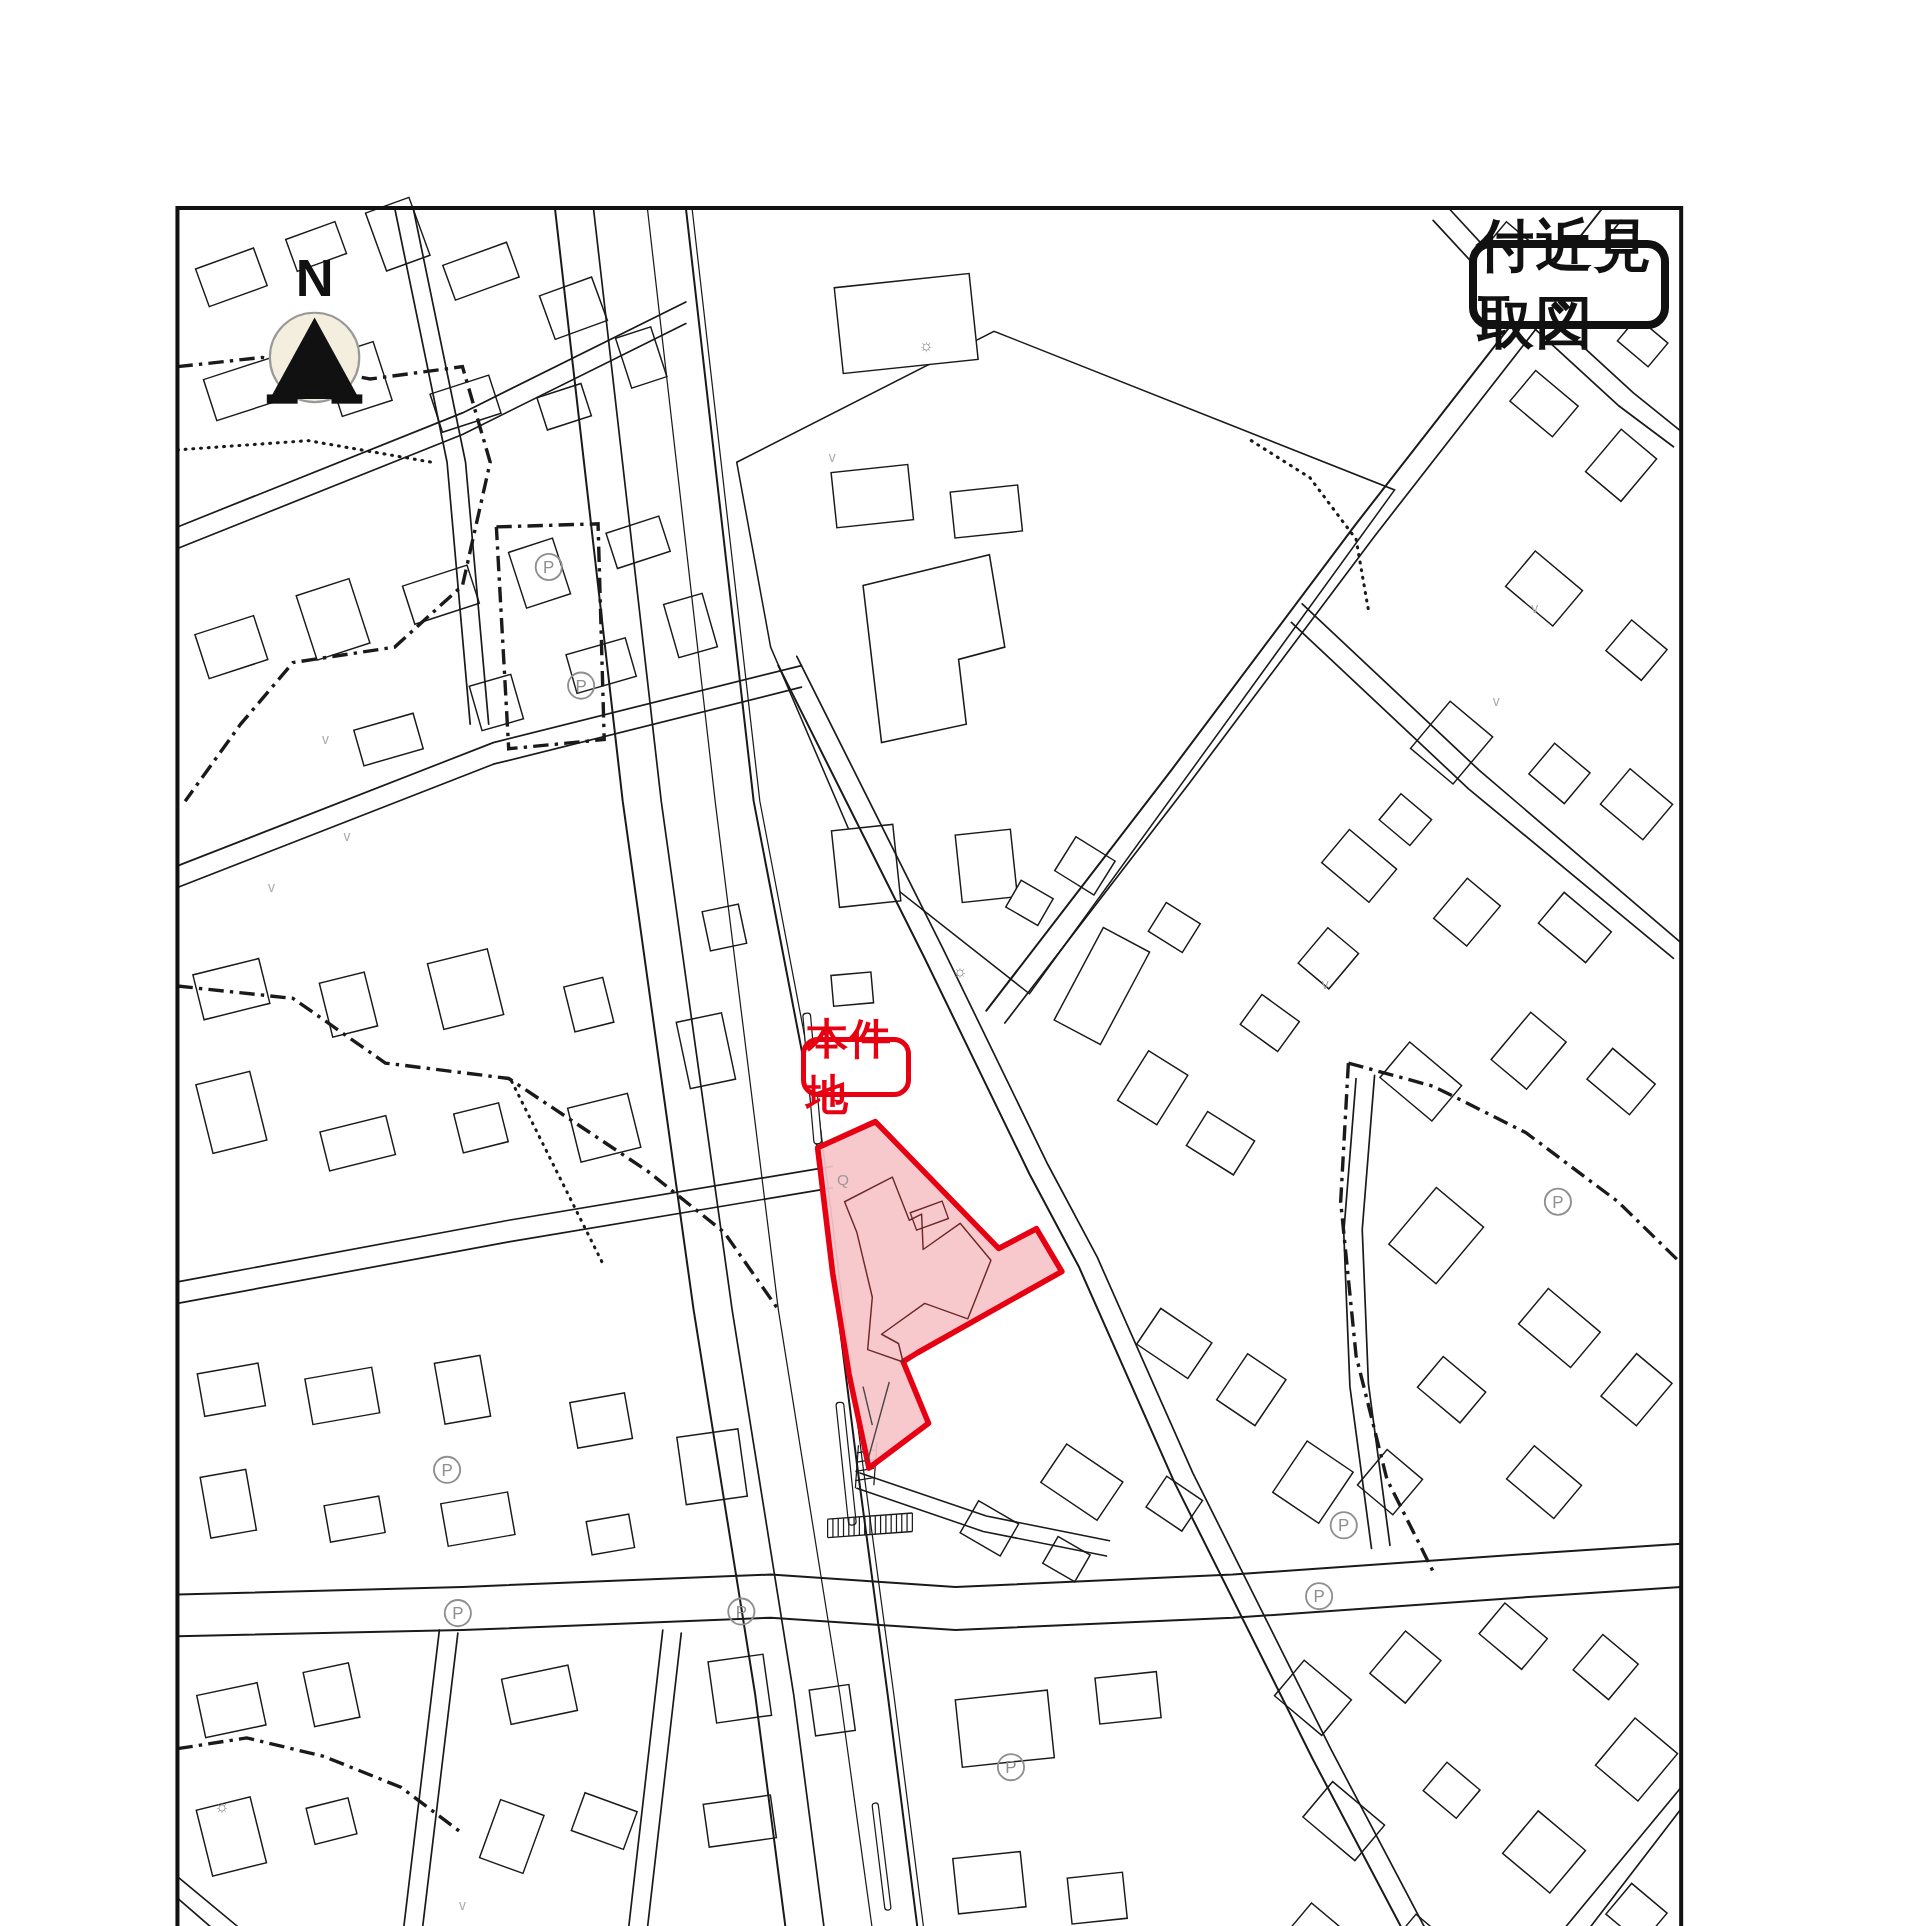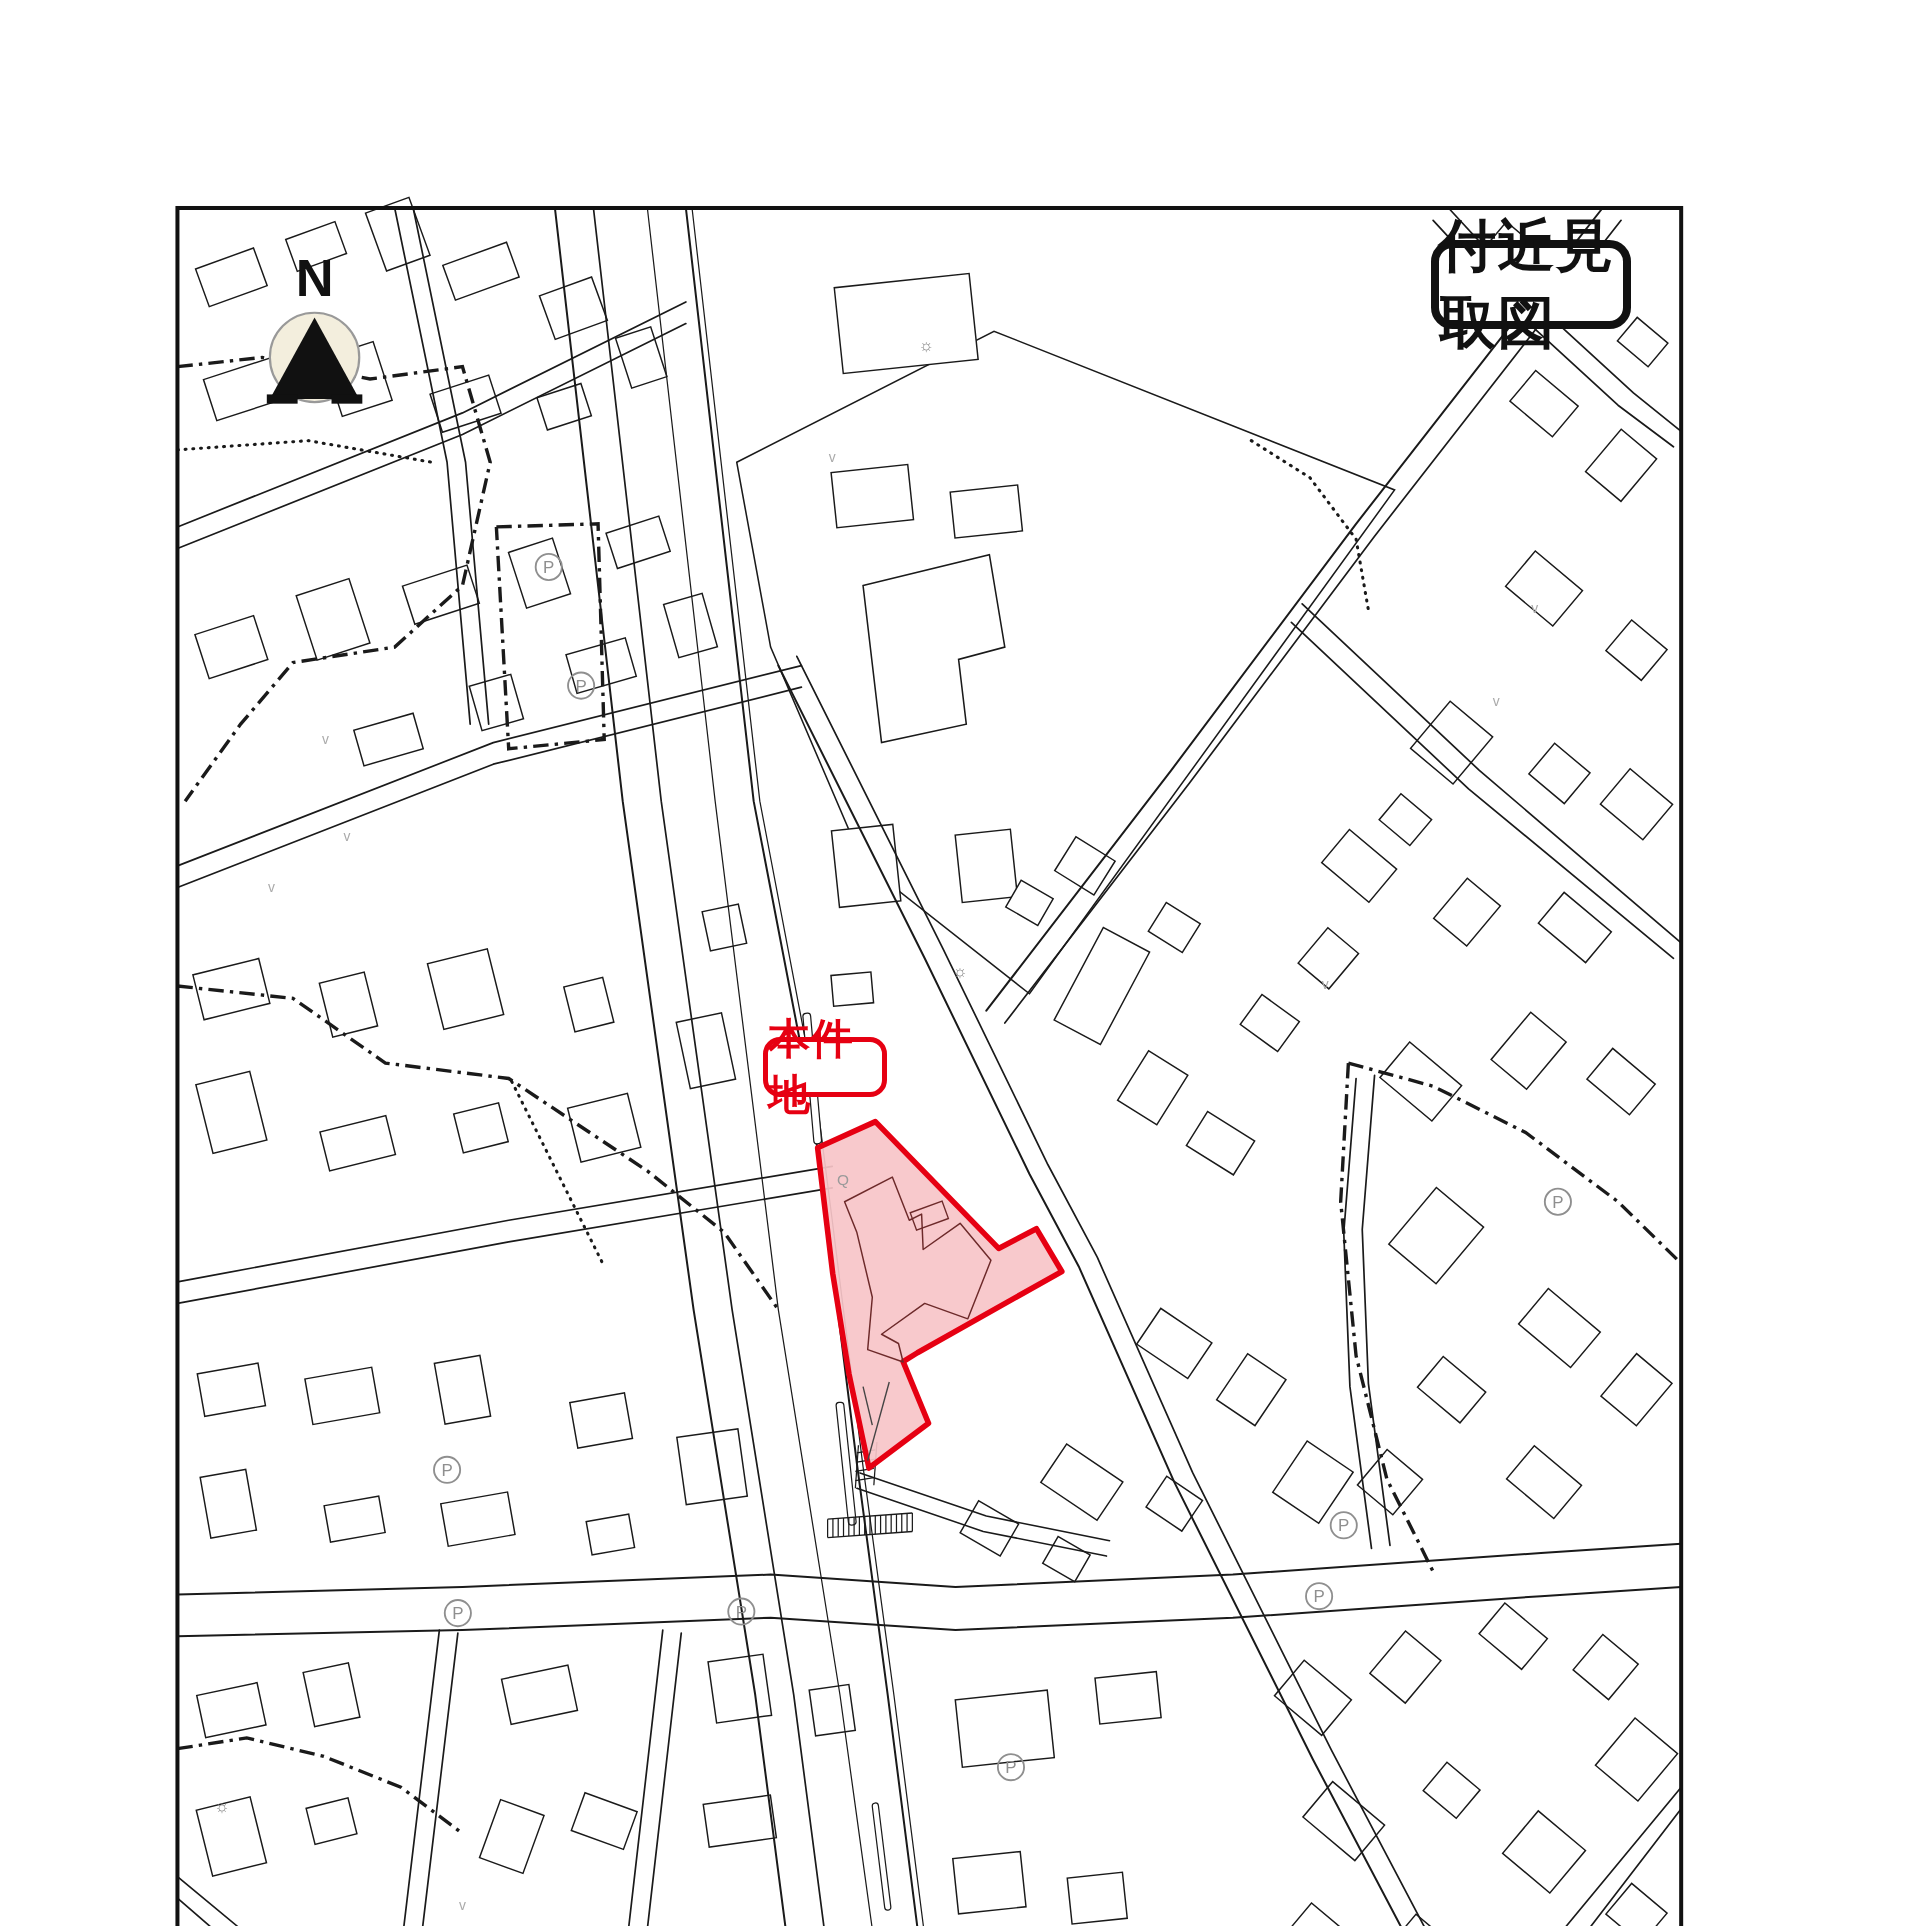--- a/index.html
+++ b/index.html
@@ -1,23 +1,23 @@
 <!DOCTYPE html>
 <html style="font-size:6.2px"><head>
 <meta charset="utf-8">
 <style>
   html,body{margin:0;padding:0;background:#ffffff;}
   #stage{position:relative;width:1911px;height:2702px;background:#fff;overflow:hidden;
          font-family:"Liberation Sans","DejaVu Sans",sans-serif;}
   #map-svg{position:absolute;left:0;top:0;width:1911px;height:2702px;}
   .overlay{position:absolute;display:flex;align-items:center;justify-content:flex-start;
-           background:#fff;box-sizing:border-box;}
+           background:#fff;box-sizing:border-box;margin-left:38px;}
   #title-box{left:1431px;top:240px;width:200px;height:89px;border:8.5px solid #111;
              border-radius:21.6px;font-size:57px;font-weight:bold;color:#111;letter-spacing:1.5px;}
-  #site-box{left:763px;top:1037px;width:124px;height:60px;border:5.4px solid #e60012;
+  #site-box{left:763px;top:1037px;width:110px;height:60px;border:5.4px solid #e60012;
             border-radius:17px;font-size:42px;font-weight:bold;color:#e60012;letter-spacing:0.8px;}
 </style>
 </head>
 <body>
 
 <div id="stage">
 
   <svg id="map-svg" viewBox="0 0 1240 1753.75" preserveAspectRatio="xMidYMid meet">
       <polygon points="478,300 645,215 905,318 668,645 560,560 500,420" fill="none" stroke="#1a1a1a" stroke-width="1"></polygon>
       <polygon points="560,380 642,360 652,420 622,428 627,470 572,482" fill="none" stroke="#1a1a1a" stroke-width="1"></polygon>

